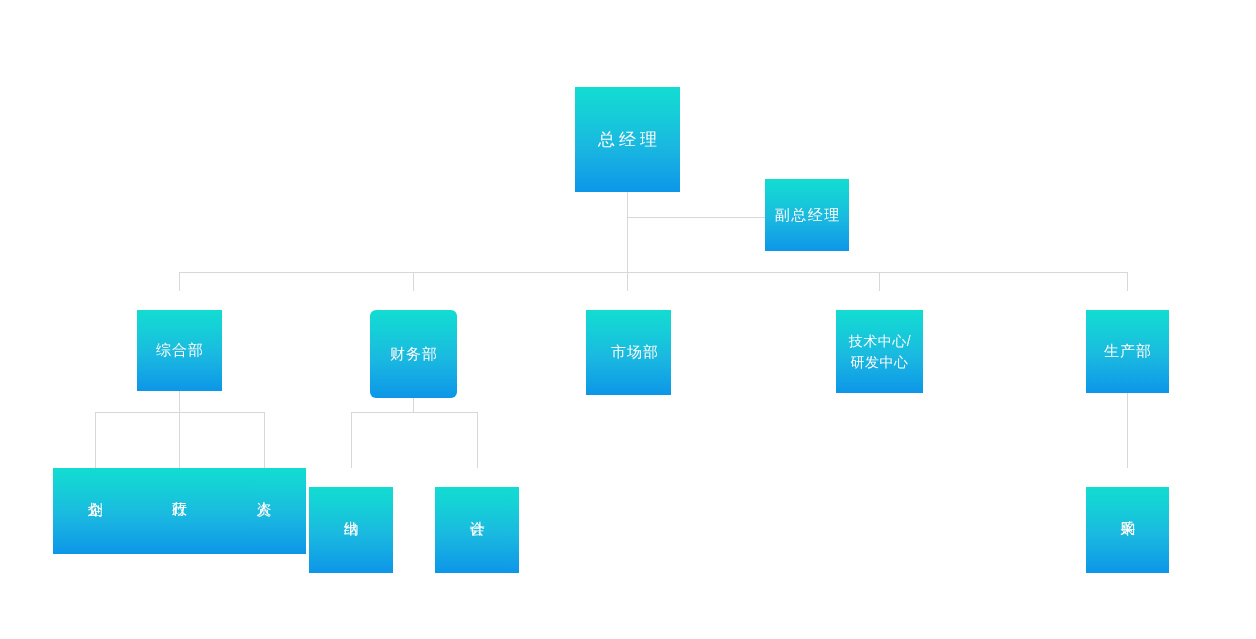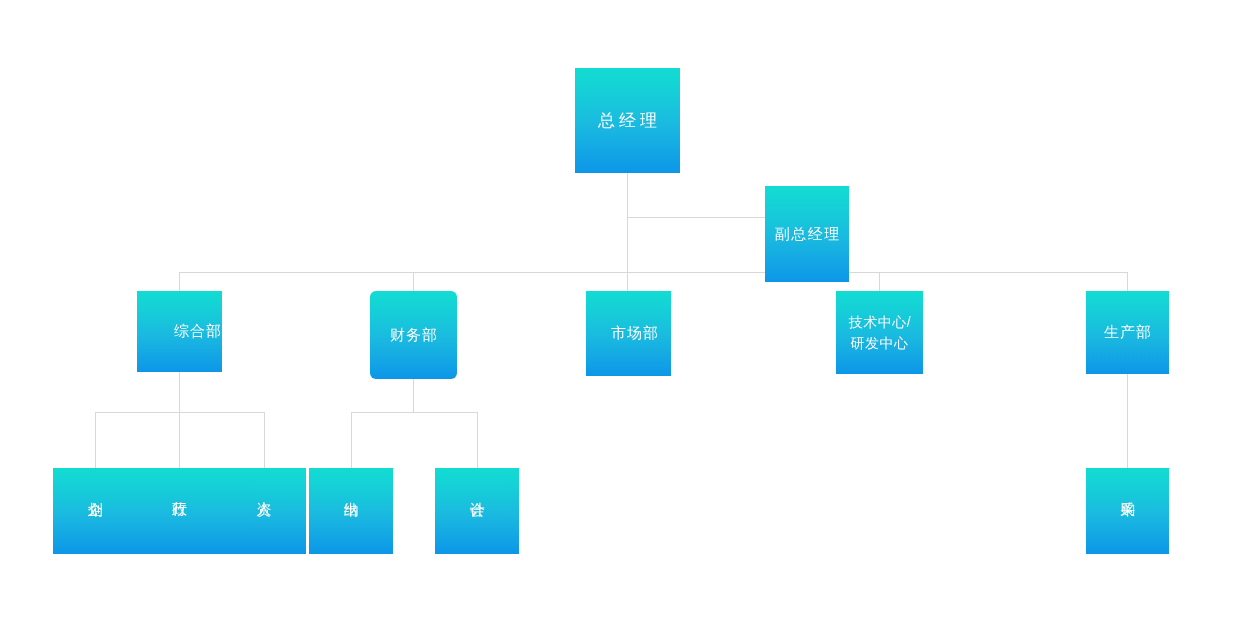--- a/index.html
+++ b/index.html
@@ -30,20 +30,21 @@
   
   .node {
     position: absolute;
     box-sizing: border-box;
     display: flex;
     align-items: center;
     justify-content: center;
     background-image: linear-gradient(180deg, #12dcd2 0%, #15d2d6 18%, #1ab9e0 55%, #0d96e8 100%);
     color: #ffffff;
     text-align: center;
+    margin-top: 19px;
     -webkit-font-smoothing: antialiased;
   }
   .node-label {
     display: block;
     line-height: 1.25;
     white-space: pre-line;
     text-shadow: 0 0 1px rgba(0,0,0,0.08);
   }
 
   
@@ -134,25 +135,25 @@
   <div class="line line-h" style="left:351px; top:412px; width:126px;"></div>
   <div class="line line-v" style="left:351px; top:412px; height:56px;"></div>
   <div class="line line-v" style="left:477px; top:412px; height:56px;"></div>
 
   <div class="line line-v" style="left:1127px; top:374px; height:94px;"></div>
 
   <div class="node level-1" style="left:575px; top:68px; width:105px; height:105px;">
     <span class="node-label">总经理</span>
   </div>
 
-  <div class="node level-2" style="left:765px; top:186px; width:84px; height:96px;">
+  <div class="node level-2" style="left:765px; top:160px; width:84px; height:72px;">
     <span class="node-label">副总经理</span>
   </div>
 
-  <div class="node level-3" style="left:137px; top:291px; width:85px; height:81px;justify-content:flex-end;">
+  <div class="node level-3" style="left:137px; top:291px; width:85px; height:81px;">
     <span class="node-label">综合部</span>
   </div>
 
   <div class="node level-3" style="left:370px; top:291px; width:87px; height:88px;border-radius:6px;">
     <span class="node-label">财务部</span>
   </div>
 
   <div class="node level-3" style="left:586px; top:291px; width:85px; height:85px;padding-left:12px;">
     <span class="node-label">市场部</span>
   </div>

